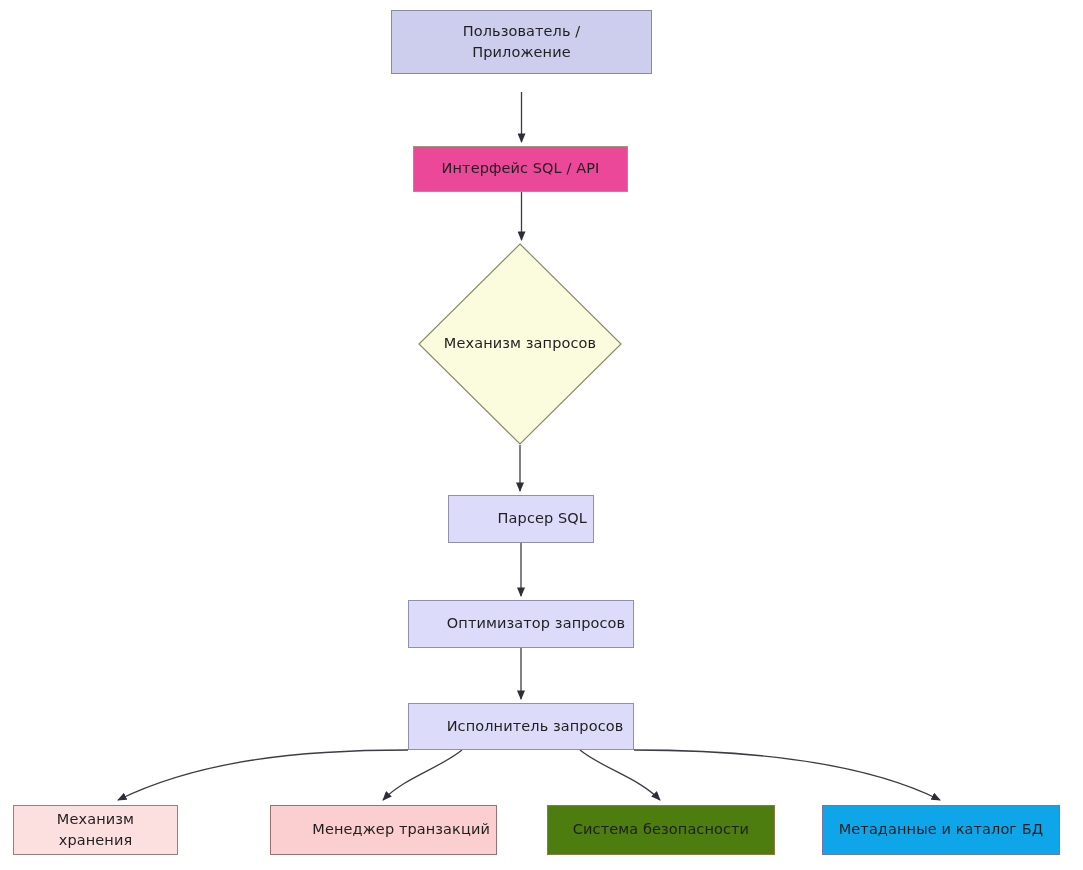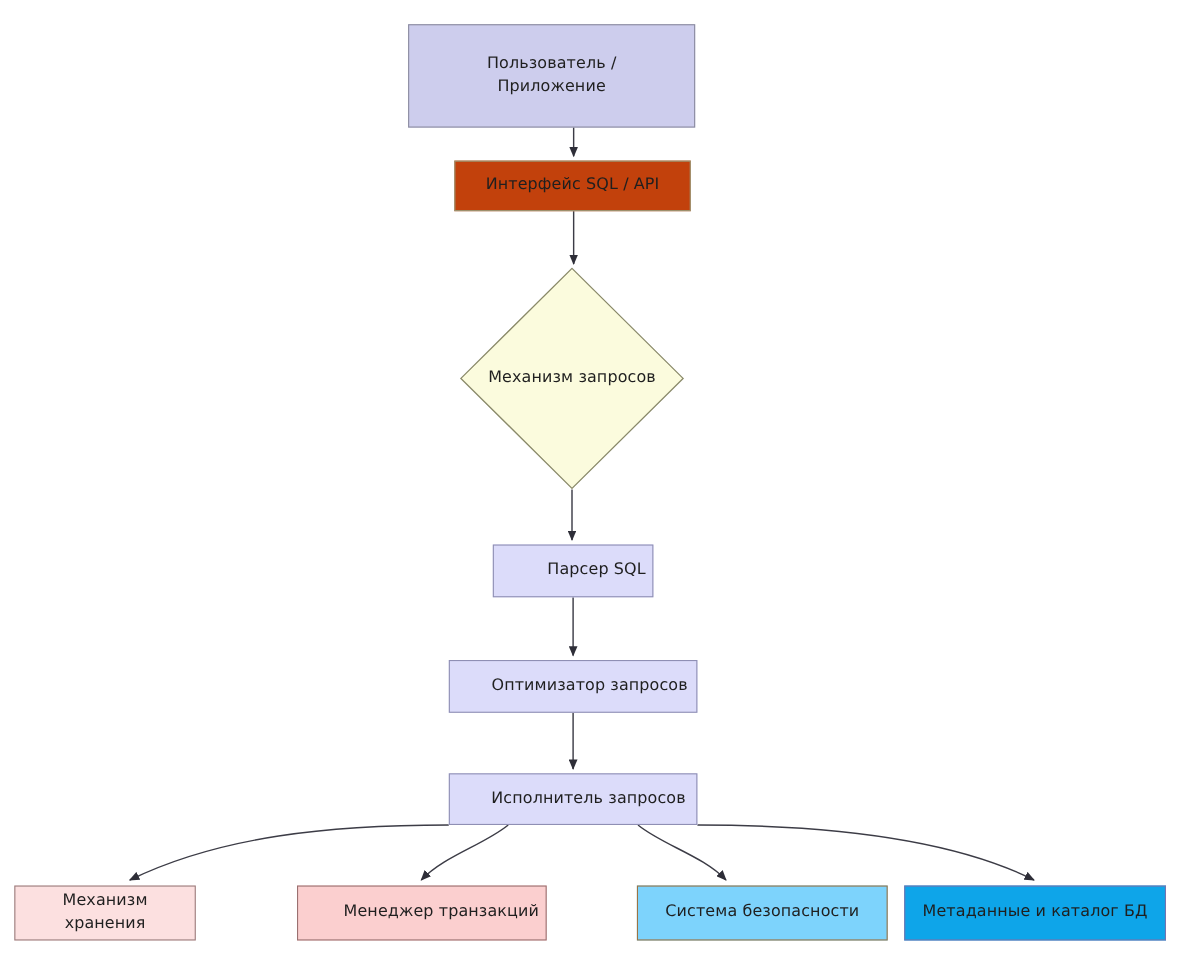--- a/index.html
+++ b/index.html
@@ -44,21 +44,21 @@
     width: 100%;
     padding: 0 6px;
     white-space: pre-line;
   }
   
   .n-actor {
     background: #cdcded;
     border-color: #8a8a9e;
   }
   .n-iface {
-    background: #c2410c;
+    background: #ec4899;
     border-color: #9a9a78;
   }
   .n-decision-box {
     background: transparent;
     border: none;
   }
   .n-decision-box .diamond-svg {
     position: absolute;
     left: 0;
     top: 0;
@@ -73,23 +73,22 @@
   }
   .n-store {
     background: #fce0e0;
     border-color: #9a7e7e;
   }
   .n-txn {
     background: #fbcfcf;
     border-color: #9a7070;
   }
   .n-security {
-    background: #7dd3fc;
+    background: #4d7c0f;
     border-color: #9a7444;
-    margin-left: 32px;
   }
   .n-meta {
     background: #0ea5e9;
     border-color: #7474b0;
   }
 </style>
 </head>
 <body>
 
 <div id="diagram-canvas">
@@ -108,21 +107,21 @@
       <path d="M521,543 L521,596"></path>
       <path d="M521,648 L521,699"></path>
 
       <path d="M408,750 C300,750 200,760 118,800"></path>
       <path d="M462,750 C440,768 404,778 383,800"></path>
       <path d="M580,750 C602,768 639,778 660,800"></path>
       <path d="M634,750 C742,750 860,760 940,800"></path>
     </g>
   </svg>
 
-  <div class="node n-actor" style="left:371px; top:10px; width:261px; height:94px;margin-top:12px;">
+  <div class="node n-actor" style="left:391px; top:10px; width:261px; height:64px;">
     <span class="node-label">Пользователь /
 Приложение</span>
   </div>
 
   <div class="node n-iface" style="left:413px; top:146px; width:215px; height:46px;">
     <span class="node-label">Интерфейс SQL / API</span>
   </div>
 
   <div class="node n-decision-box" style="left:418px; top:243px; width:204px; height:202px;">
     <svg class="diamond-svg" width="204" height="202" viewBox="0 0 204 202" xmlns="http://www.w3.org/2000/svg">

